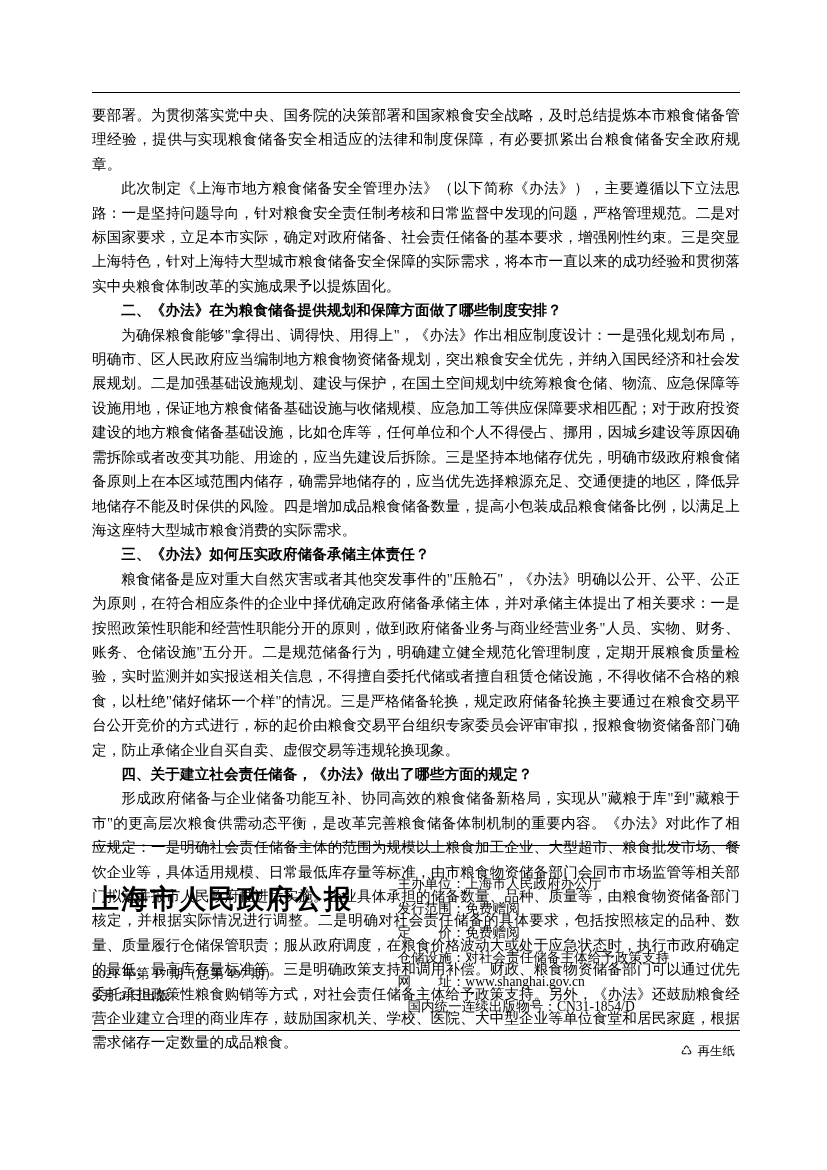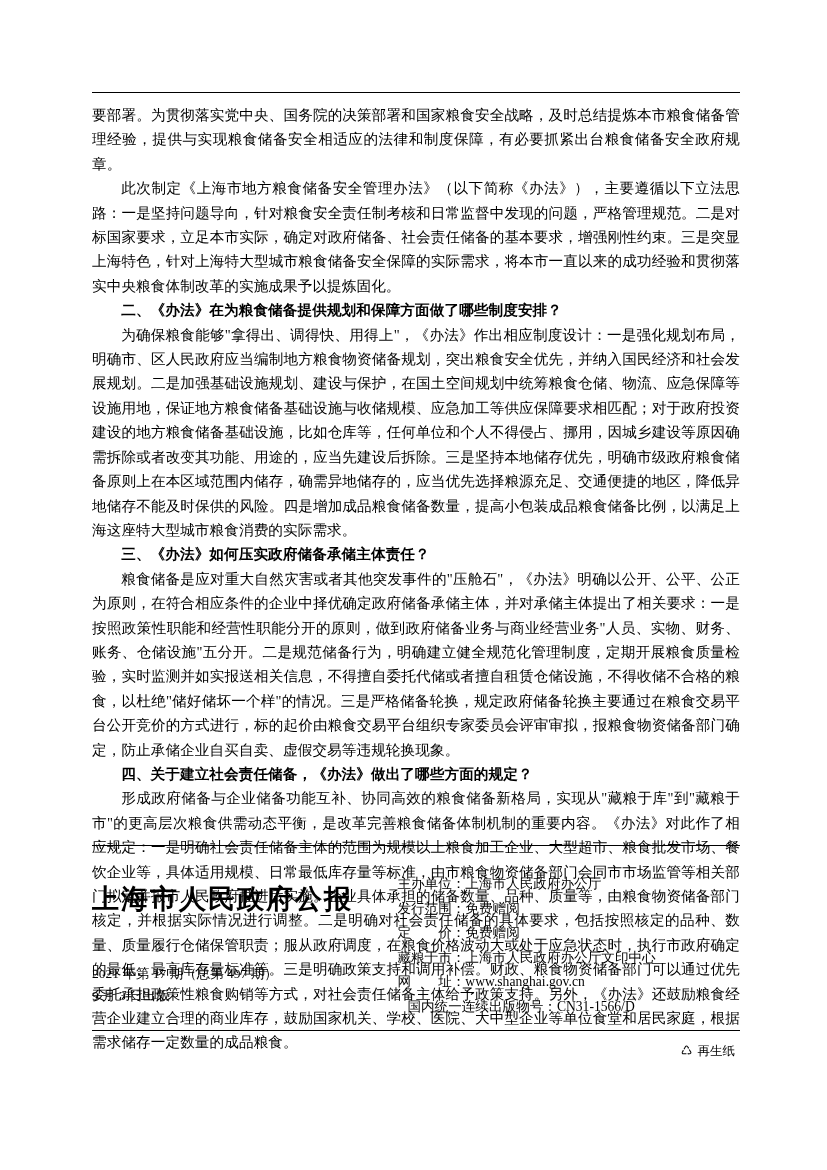--- a/index.html
+++ b/index.html
@@ -162,26 +162,26 @@
         <div class="row">
           <span class="label">主办单位</span><span>：</span><span>上海市人民政府办公厅</span>
         </div>
         <div class="row">
           <span class="label">发行范围</span><span>：</span><span>免费赠阅</span>
         </div>
         <div class="row">
           <span class="label">定　　价</span><span>：</span><span>免费赠阅</span>
         </div>
         <div class="row">
-          <span class="label">藏粮于市</span><span>：</span><span>上海市人民政府办公厅文印中心</span>
+          <span class="label">仓储设施</span><span>：</span><span>对社会责任储备主体给予政策支持</span>
         </div>
         <div class="row">
           <span class="label">网　　址</span><span>：</span><span>www.shanghai.gov.cn</span>
         </div>
-        <div class="row isbn-row">国内统一连续出版物号：CN31-1566/D</div>
+        <div class="row isbn-row">国内统一连续出版物号：CN31-1854/D</div>
       </div>
     </div>
   </div>
 
   <div class="rule-bottom"></div>
 
   <div class="recycle">
     <span class="recycle-icon">♺</span>
     <span>再生纸</span>
   </div>

